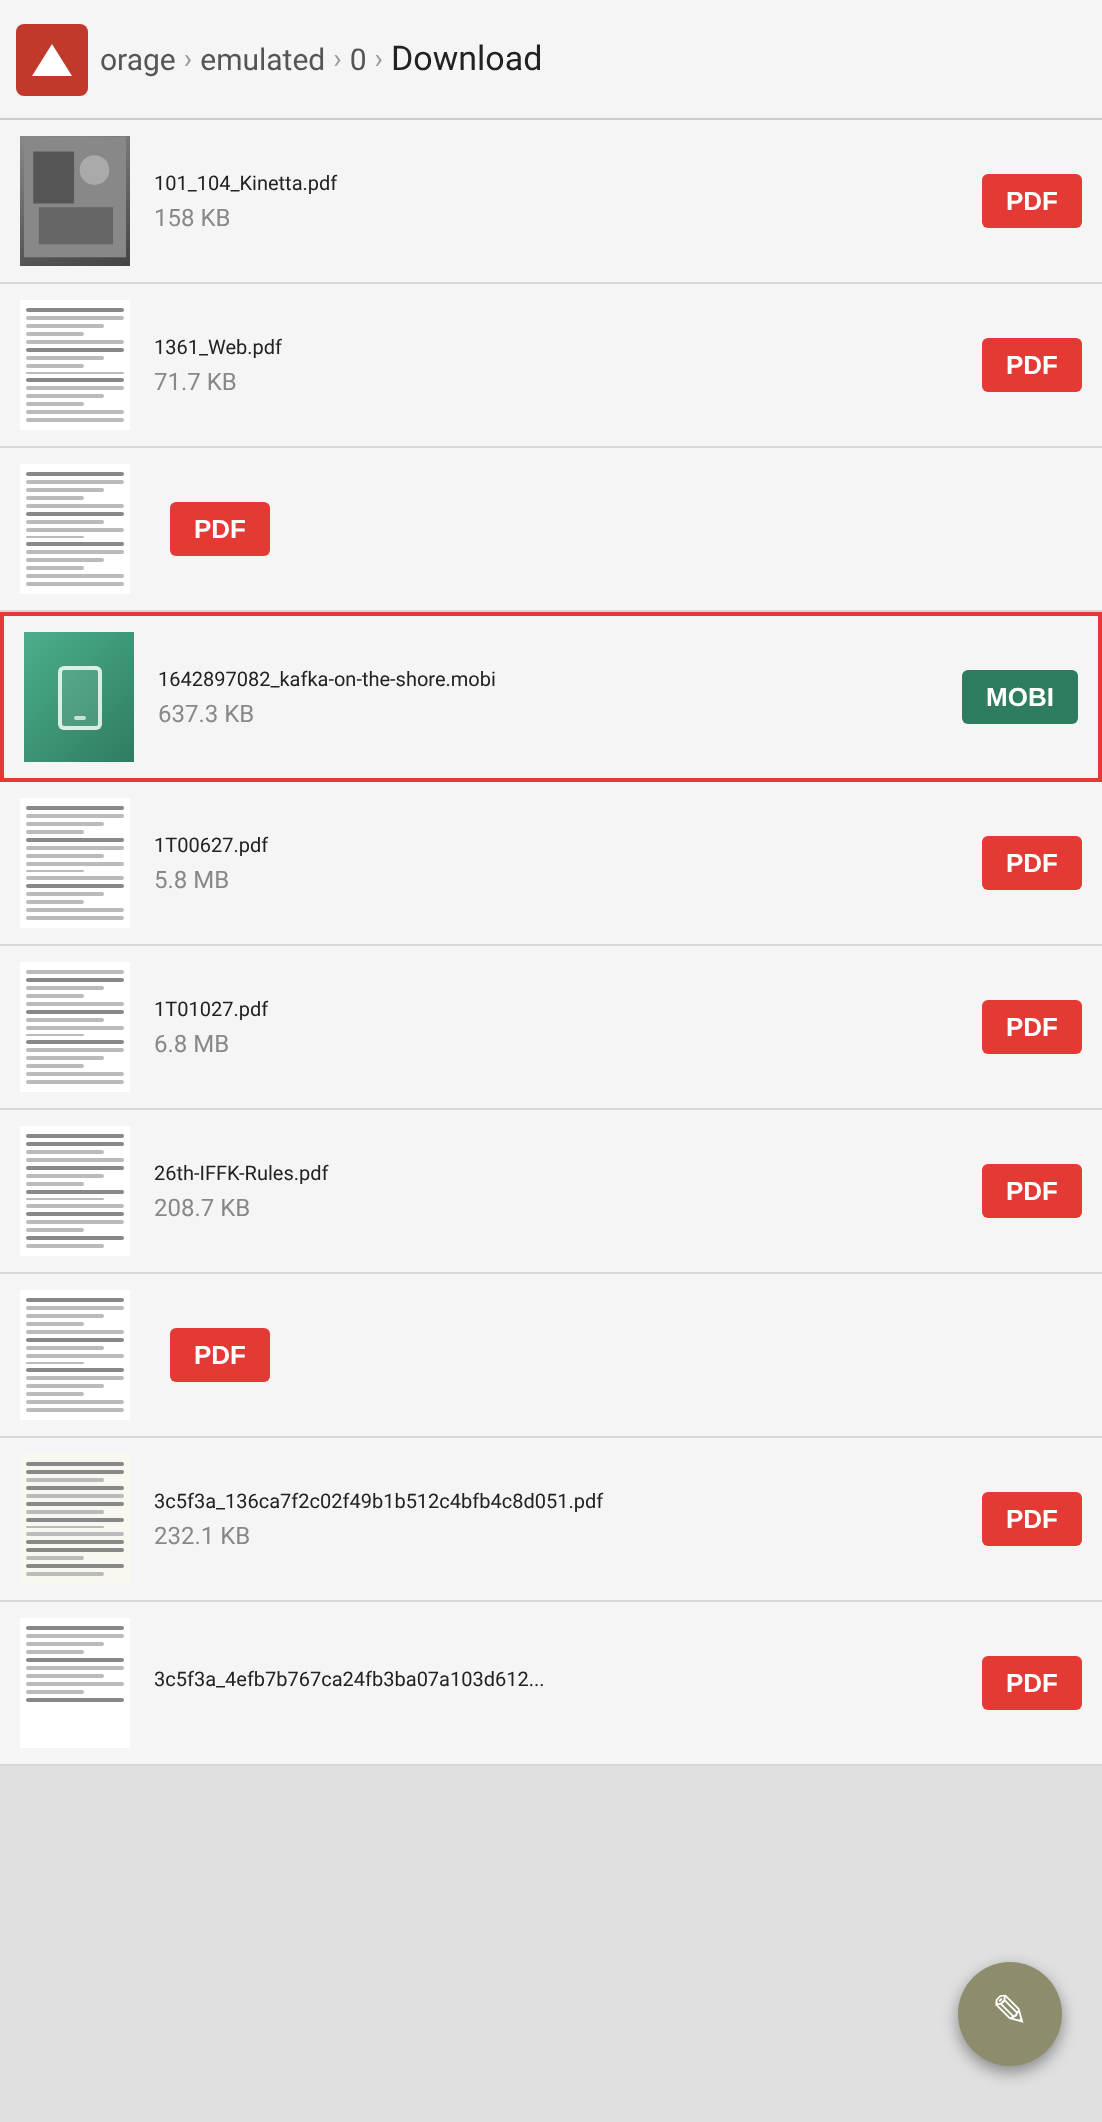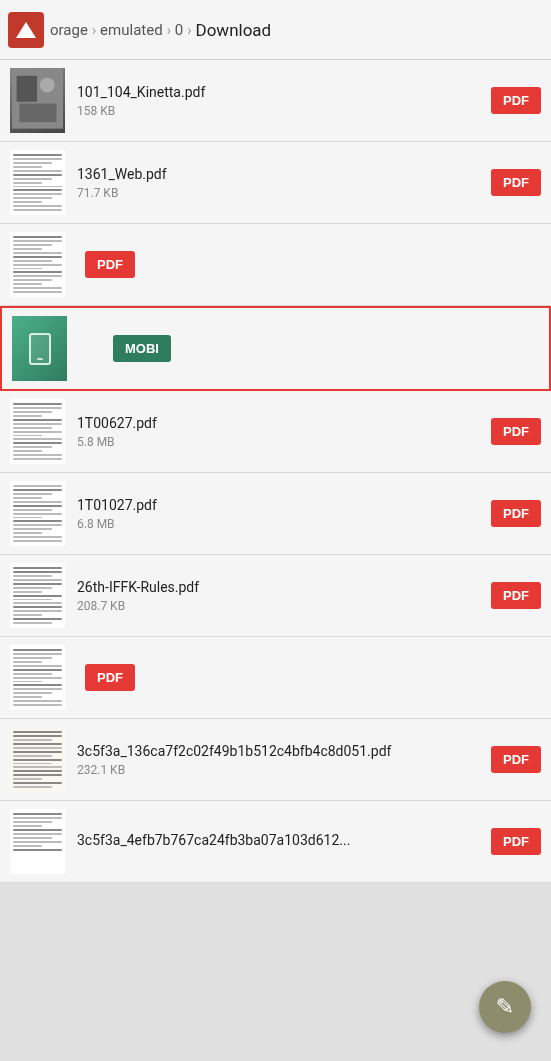--- a/index.html
+++ b/index.html
@@ -103,21 +103,21 @@
       height: 2px;
       background: rgba(255,255,255,0.7);
       border-radius: 1px;
     }
 
     .file-info {
       flex: 1;
       min-width: 0;
     }
     .file-name {
-      font-size: 14px;
+      font-size: 10px;
       color: #222;
       font-weight: 400;
       word-break: break-all;
       line-height: 1.3;
       margin-bottom: 3px;
     }
     .file-size {
       font-size: 12px;
       color: #888;
     }
@@ -293,20 +293,24 @@
     </div>
     <button class="file-type-btn btn-pdf">PDF</button>
   </div>
 
   <div class="file-item-row selected">
     <div class="file-thumbnail">
       <div class="thumb-mobi">
         <div class="mobi-phone-icon"></div>
       </div>
     </div>
+    <div class="file-info">
+      <div class="file-name">1642897082_kafka-on-the-shore.mobi</div>
+      <div class="file-size">637.3 KB</div>
+    </div>
     <button class="file-type-btn btn-mobi">MOBI</button>
   </div>
 
   <div class="file-item-row">
     <div class="file-thumbnail">
       <div class="doc-lines">
         <div class="doc-line dark"></div>
         <div class="doc-line"></div>
         <div class="doc-line medium"></div>
         <div class="doc-line short"></div>

